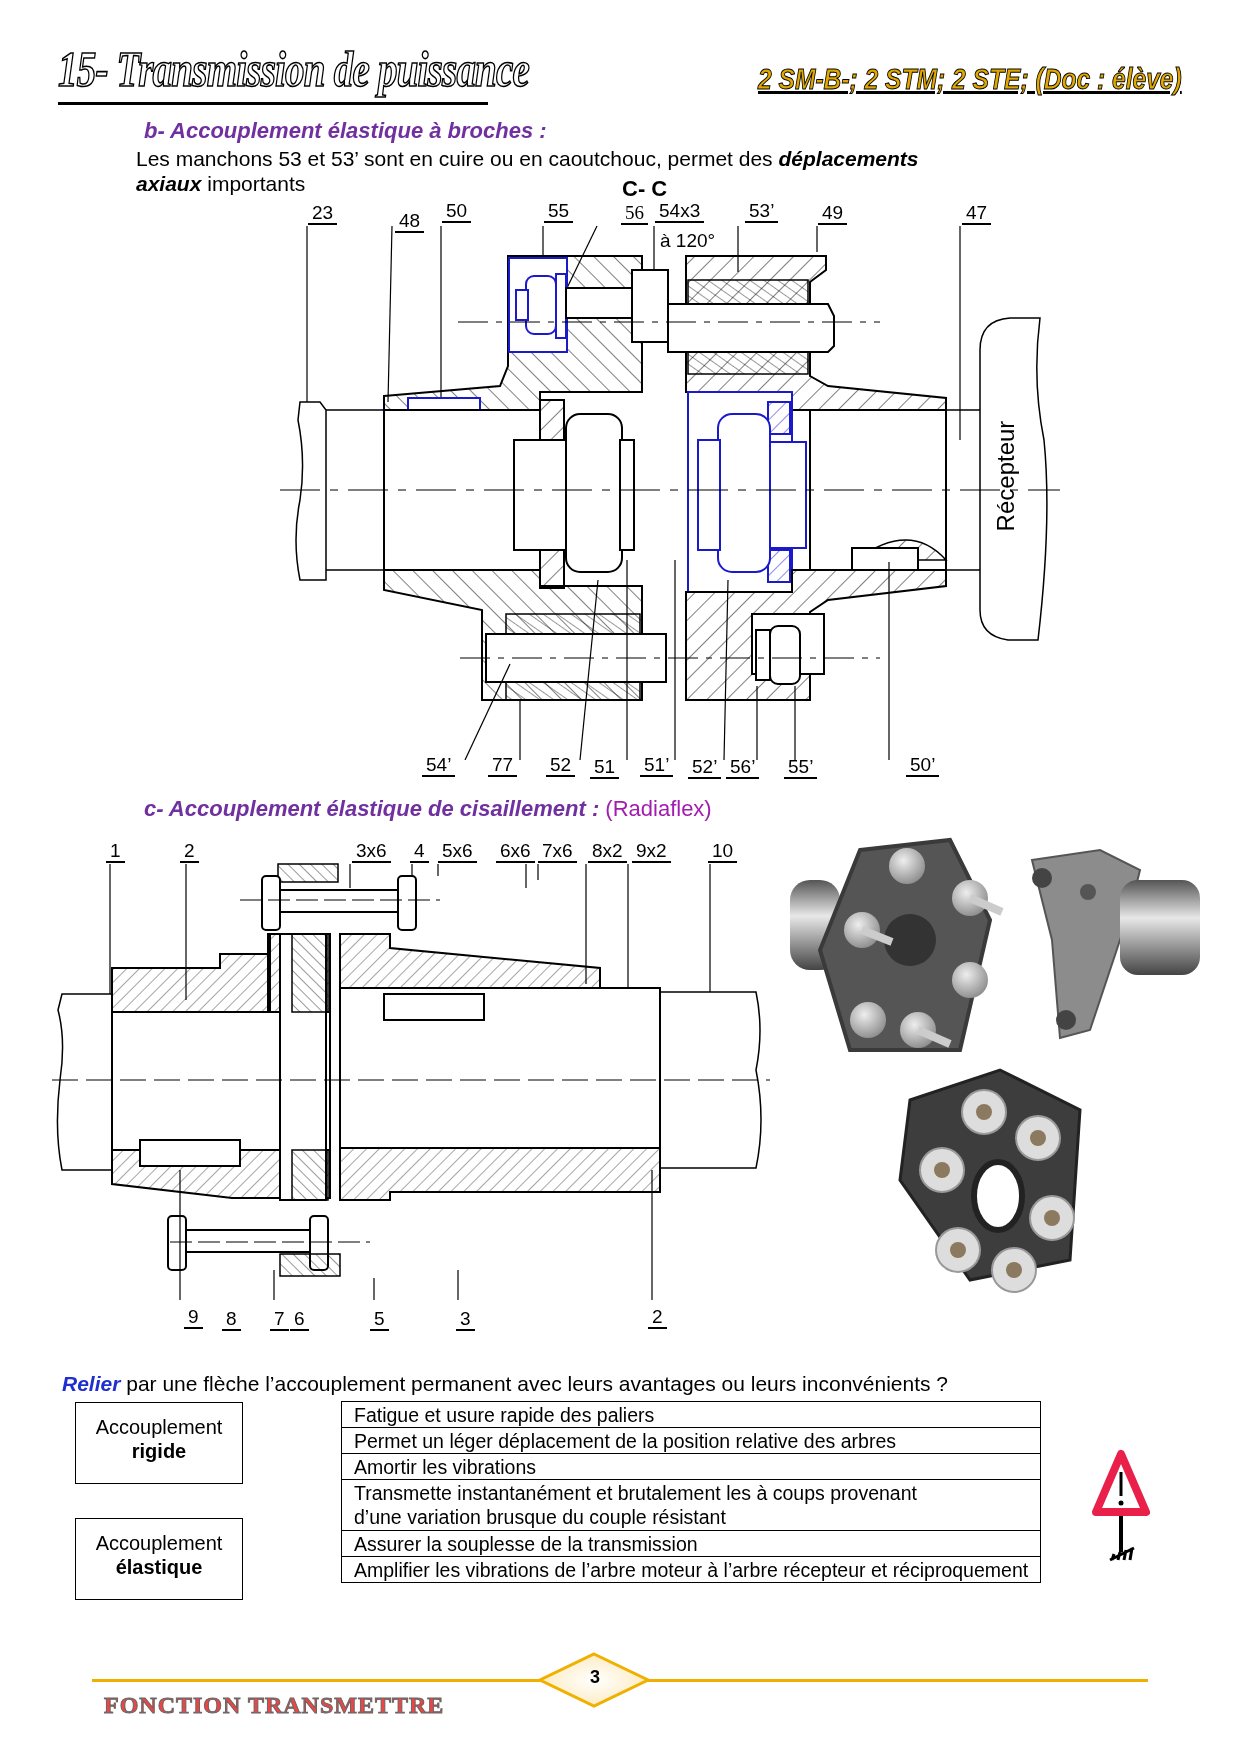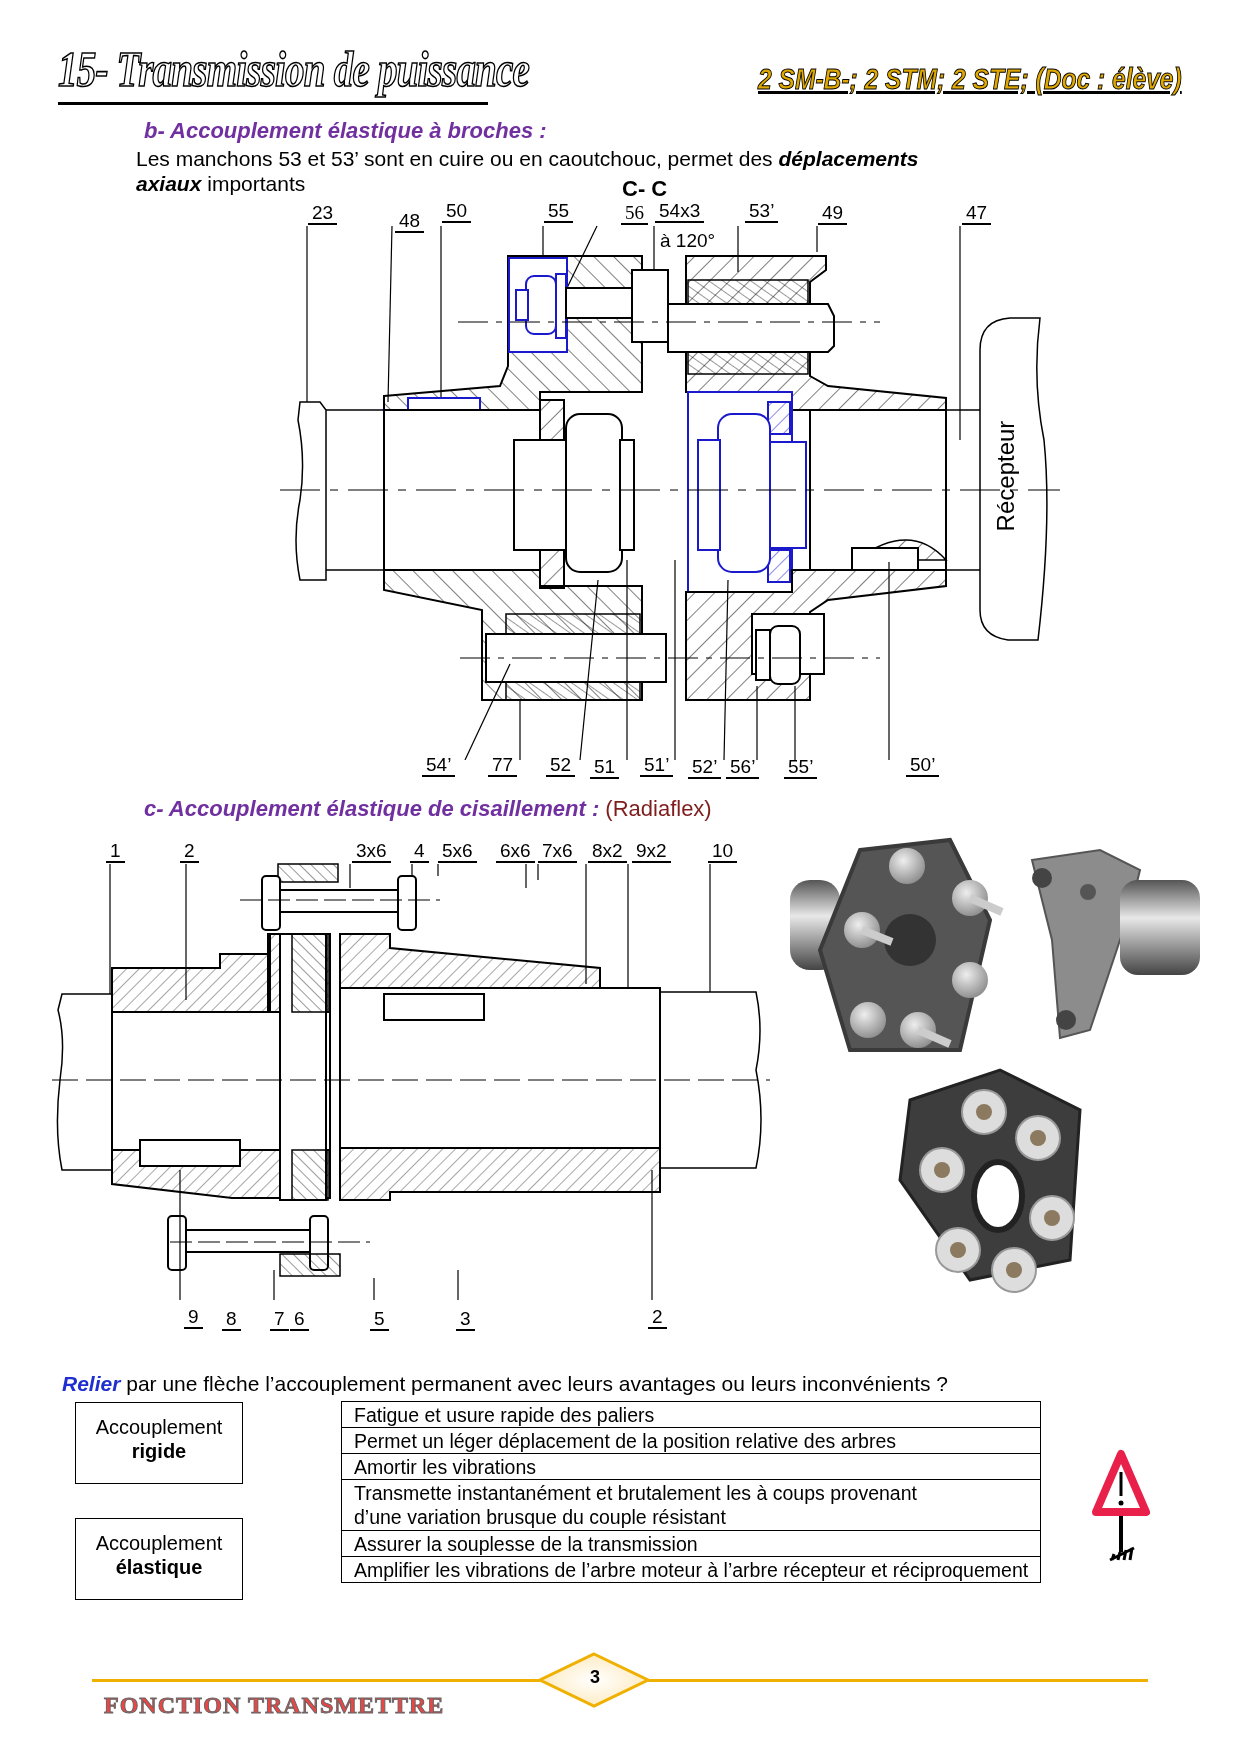--- a/index.html
+++ b/index.html
@@ -2,21 +2,21 @@
 <html><head>
 <meta charset="utf-8">
 <style>
   html,body{margin:0;padding:0;background:#fff;}
   body{width:1240px;height:1754px;position:relative;overflow:hidden;font-family:"Liberation Sans",sans-serif;color:#000;}
   .abs{position:absolute;}
   .title{left:58px;top:40px;font-family:"Liberation Serif",serif;font-style:italic;font-weight:bold;font-size:50px;letter-spacing:-1px;color:#fff;-webkit-text-stroke:1.6px #000;transform:scaleX(0.78);transform-origin:left top;white-space:nowrap;}
   .title-underline{left:58px;top:102px;width:430px;height:3px;background:#000;}
   .classes{right:58px;top:62px;font-family:"Liberation Sans",sans-serif;font-weight:bold;font-style:italic;font-size:30px;color:#e0a800;-webkit-text-stroke:1px #000;transform:scaleX(0.82);transform-origin:right top;white-space:nowrap;text-decoration:underline;text-decoration-color:#000;}
   .section-title{font-weight:bold;font-style:italic;font-size:22px;color:#7030a0;white-space:nowrap;margin-left:36px;}
-  .section-extra{font-style:normal;font-weight:normal;color:#7f1d1d;text-decoration:none;}
+  .section-extra{font-style:normal;font-weight:normal;color:#a21caf;text-decoration:none;}
   .body-text{font-size:21px;line-height:25px;}
   .lbl{font-size:19px;position:absolute;white-space:nowrap;border-bottom:2px solid #000;padding:0 4px;line-height:21px;}
   .cc{left:622px;top:176px;font-weight:bold;font-size:22px;}
   svg{position:absolute;}
   .photo{position:absolute;}
   .relier{left:62px;top:1372px;font-size:21px;white-space:nowrap;}
   .relier b{color:#1f2fd0;font-style:italic;}
   .cbox{position:absolute;border:1.5px solid #000;text-align:center;font-size:20px;line-height:24px;box-sizing:border-box;padding-top:12px;}
   .table{position:absolute;left:341px;top:1401px;width:662px;border:1.5px solid #000;border-collapse:collapse;}
   .table td{border-bottom:1.5px solid #000;font-size:19.5px;padding:0 12px;line-height:24px;height:25px;white-space:nowrap;}

